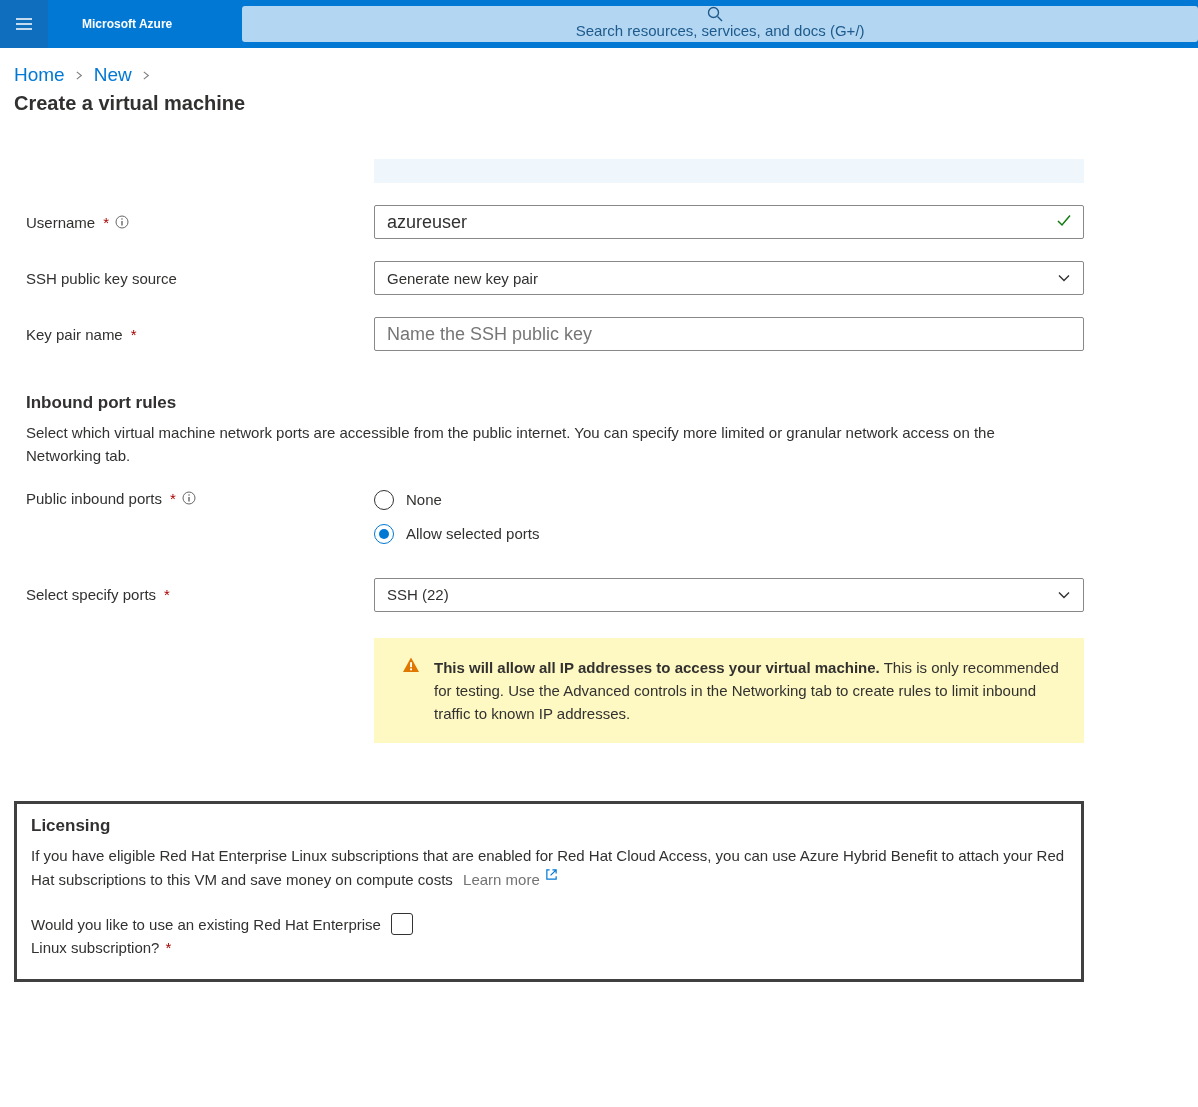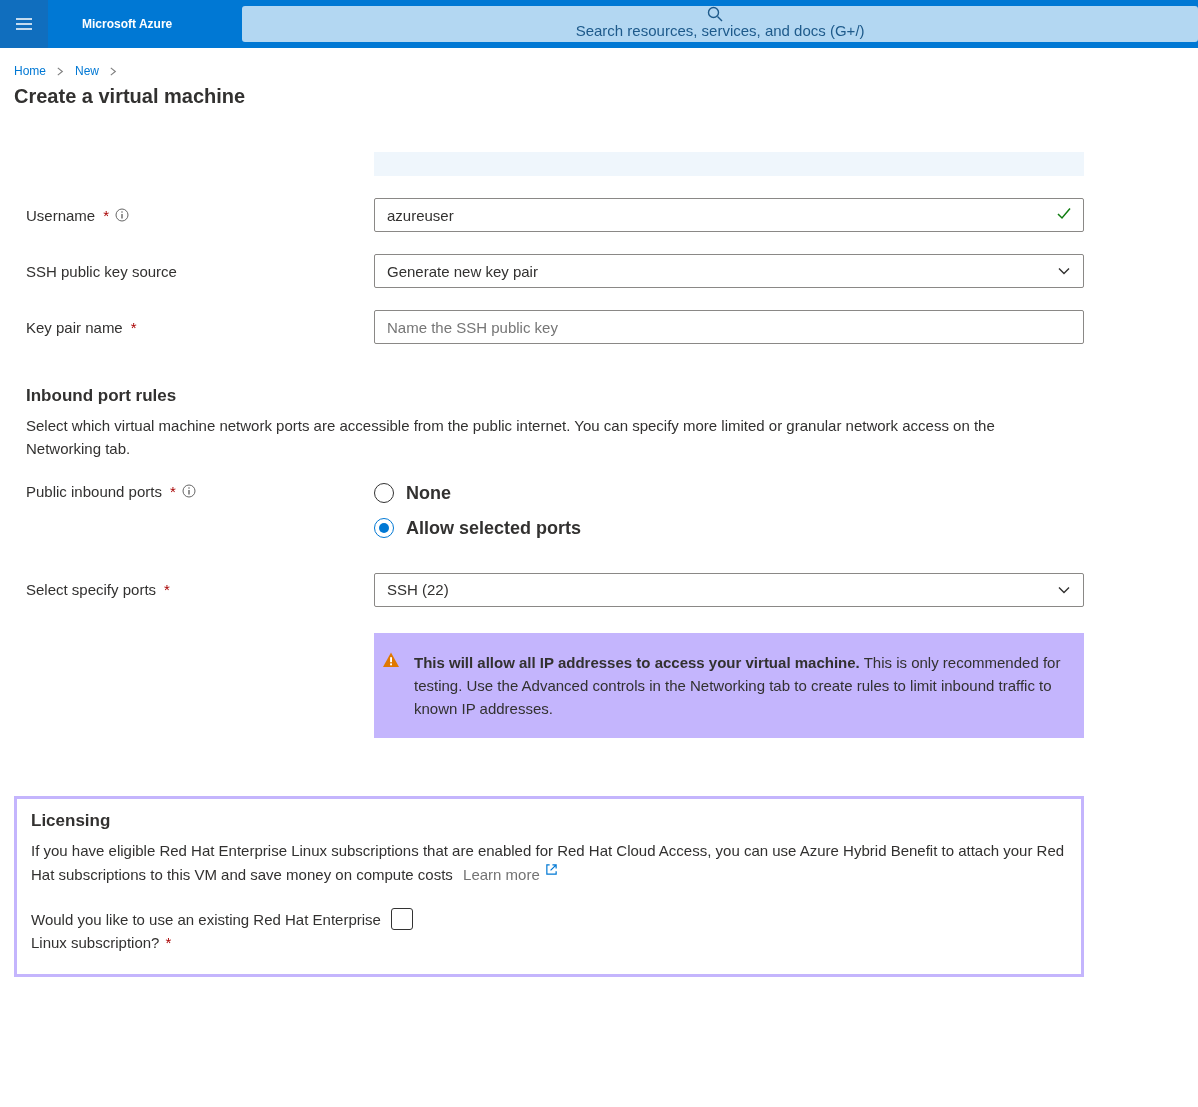--- a/index.html
+++ b/index.html
@@ -51,22 +51,23 @@
     .search-box svg { width: 16px; height: 16px; margin-right: 10px; }
     .search-placeholder {
       color: #1e5a8b;
       font-size: 15px;
     }
     .content {
       padding: 16px 14px 24px 14px;
     }
     .breadcrumb {
       display: flex;
+      align-items: center;
       gap: 10px;
-      font-size: 12px;
+      font-size: 19px;
       margin-bottom: 6px;
     }
     .breadcrumb a {
       color: #0078d4;
       text-decoration: none;
       cursor: pointer;
     }
     .bc-chev {
       color: #808080;
       font-size: 13px;
@@ -116,21 +117,21 @@
       position: relative;
       display: flex;
       align-items: center;
     }
     .text-input {
       width: 100%;
       height: 34px;
       border: 1px solid #8a8886;
       border-radius: 2px;
       padding: 0 36px 0 12px;
-      font-size: 15px;
+      font-size: 18px;
       color: #323130;
       background: #fff;
     }
     .text-input::placeholder { color: #767676; }
     .valid-check {
       position: absolute;
       right: 12px;
       top: 50%;
       transform: translateY(-50%);
       color: #107c10;
@@ -174,35 +175,35 @@
       display: flex; align-items: center; justify-content: center;
     }
     .radio-item.selected .radio-circle { border-color: #0078d4; }
     .radio-dot {
       width: 10px; height: 10px;
       border-radius: 50%;
       background: #0078d4;
       display: none;
     }
     .radio-item.selected .radio-dot { display: block; }
-    .radio-label { font-size: 18px; font-weight: bold; }
+    .radio-label { font-size: 15px; }
     .warning-box {
       margin-left: 360px;
-      background: #c4b5fd;
-      padding: 18px 20px 18px 8px;
+      background: #fef9c3;
+      padding: 18px 20px 18px 28px;
       display: flex;
       gap: 14px;
       margin-top: 26px;
     }
     .warn-icon { flex-shrink: 0; }
     .warn-text { font-size: 15px; line-height: 1.55; color: #323130; }
     .warn-text .bold { font-weight: 600; }
     .licensing-box {
       margin-top: 58px;
-      border: 3px solid #c4b5fd;
+      border: 3px solid #404040;
       padding: 12px 14px 20px 14px;
       max-width: 1090px;
     }
     .licensing-box .section-heading { margin-left: 0; margin-top: 0; }
     .licensing-box .section-desc { margin-left: 0; max-width: 100%; margin-bottom: 22px; }
     .learn-more {
       color: #737373;
       text-decoration: none;
       cursor: pointer;
       display: inline-flex;

